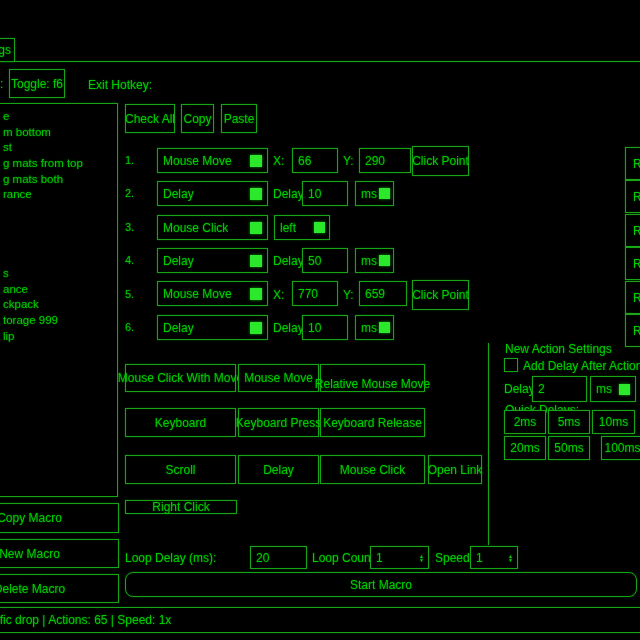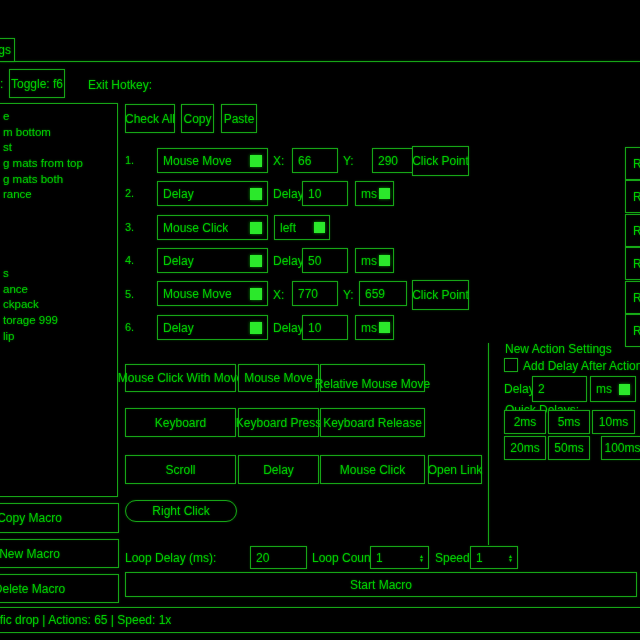--- a/index.html
+++ b/index.html
@@ -101,21 +101,21 @@
   </div>
 
   <span class="rownum g" style="left:125px;top:154px;">1.</span>
   <div class="dd g" style="left:157px;top:148px;width:111px;">
     <span class="ddt">Mouse Move</span>
     <span class="sq"></span>
   </div>
   <span class="lb g" style="left:273px;top:154px;">X:</span>
   <input class="in" style="left: 292px; top: 148px; width: 46px;" readonly="" value="66">
   <span class="lb g" style="left:343px;top:154px;">Y:</span>
-  <input class="in" style="left: 372px; top: 148px; width: 52px;" readonly="" value="290">
+  <input class="in" style="left: 359px; top: 148px; width: 52px;" readonly="" value="290">
   <div class="btn g" style="left:412px;top:146px;width:57px;height:30px;">
     <span>Click Point</span>
   </div>
   <div class="btn g" style="left:625px;top:147px;width:60px;height:33px;justify-content:flex-start;padding-left:7px;">
     <span>R</span>
   </div>
 
   <span class="rownum g" style="left:125px;top:187px;">2.</span>
   <div class="dd g" style="left:157px;top:181px;width:111px;">
     <span class="ddt">Delay</span>
@@ -216,21 +216,21 @@
   <div class="btn g" style="left:238px;top:455px;width:81px;height:29px;">
     <span>Delay</span>
   </div>
   <div class="btn g" style="left:320px;top:455px;width:105px;height:29px;">
     <span>Mouse Click</span>
   </div>
   <div class="btn g" style="left:428px;top:455px;width:54px;height:29px;">
     <span>Open Link</span>
   </div>
 
-  <div class="btn g" style="left:125px;top:500px;width:112px;height:22px;border-radius:12px;">
+  <div class="btn g" style="left:125px;top:500px;width:112px;height:14px;">
     <span>Right Click</span>
   </div>
 
   <div class="vline" style="left:488px;top:343px;height:202px;"></div>
 
   <span class="lb g" style="left:505px;top:342px;">New Action Settings</span>
   <span class="cbx" style="left:504px;top:358px;"></span>
   <span class="lb g" style="left:523px;top:359px;">Add Delay After Action</span>
   <span class="lb g" style="left:504px;top:382px;">Delay:</span>
   <input class="in" style="left: 532px; top: 376px; width: 55px; height: 26px;" readonly="" value="2">
@@ -270,21 +270,21 @@
   </div>
   <span class="lb g" style="left:435px;top:551px;">Speed:</span>
   <div class="spin g" style="left:470px;top:546px;width:48px;">
     <span class="val">1</span>
     <span class="arrcol">
       <i>▲</i>
       <i>▼</i>
     </span>
   </div>
 
-  <div class="btn g" style="left:125px;top:572px;width:512px;height:25px;">
+  <div class="btn g" style="left:125px;top:572px;width:512px;height:25px;border-radius:8px;">
     <span>Start Macro</span>
   </div>
 
   <div class="statusbox">
     <span class="st g">ific drop | Actions: 65 | Speed: 1x</span>
   </div>
 
 </div>
 
 </body></html>

